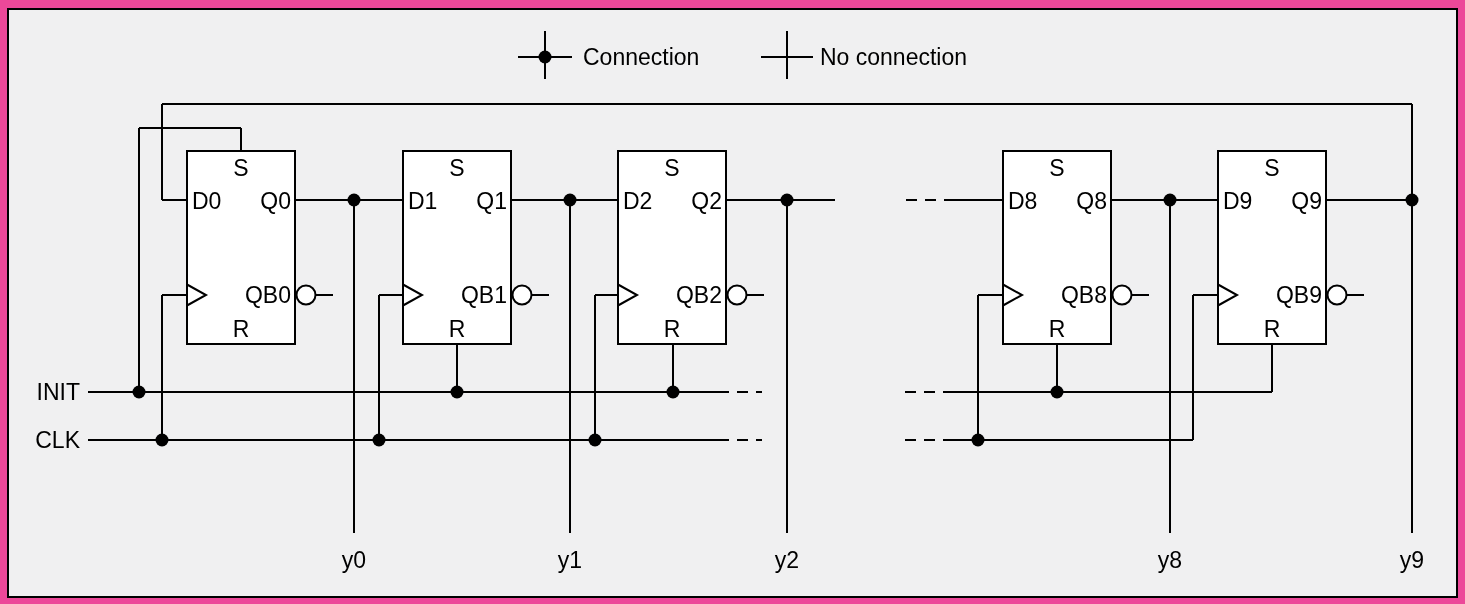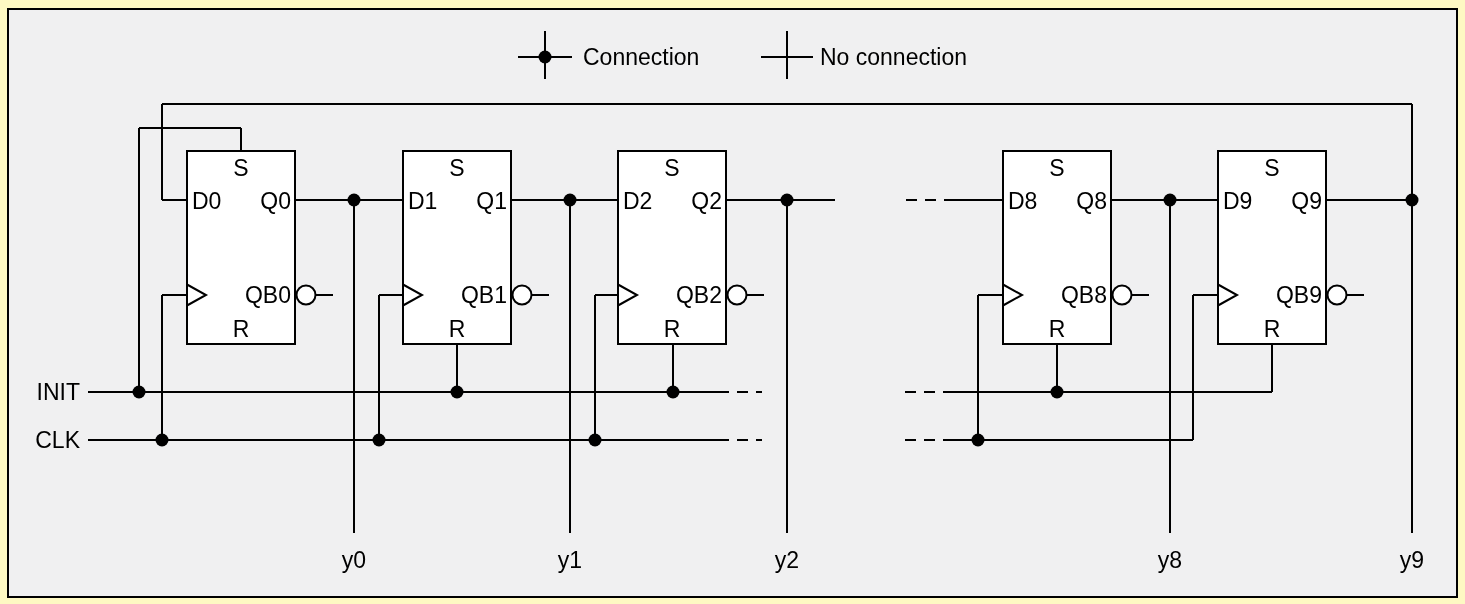--- a/index.html
+++ b/index.html
@@ -1,16 +1,16 @@
 <!DOCTYPE html>
 <html><head>
 <meta charset="utf-8">
 <style>
   html,body{margin:0;padding:0;background:#ffffff;}
-  .stage{width:1465px;height:604px;position:relative;background:#fef9c3;
+  .stage{width:1465px;height:604px;position:relative;background:#ec4899;
          font-family:"Liberation Sans", sans-serif;}
   svg{display:block}
   text{font-family:"Liberation Sans", sans-serif;font-size:23px;fill:#000;}
   .wire{stroke:#000;stroke-width:2;fill:none;}
   .wire-dashed{stroke:#000;stroke-width:2;fill:none;stroke-dasharray:11 8;}
   .box{fill:#ffffff;stroke:#000;stroke-width:2;}
   .dot{fill:#000;stroke:none;}
   .bubble{fill:#ffffff;stroke:#000;stroke-width:2;}
 </style>
 </head>

